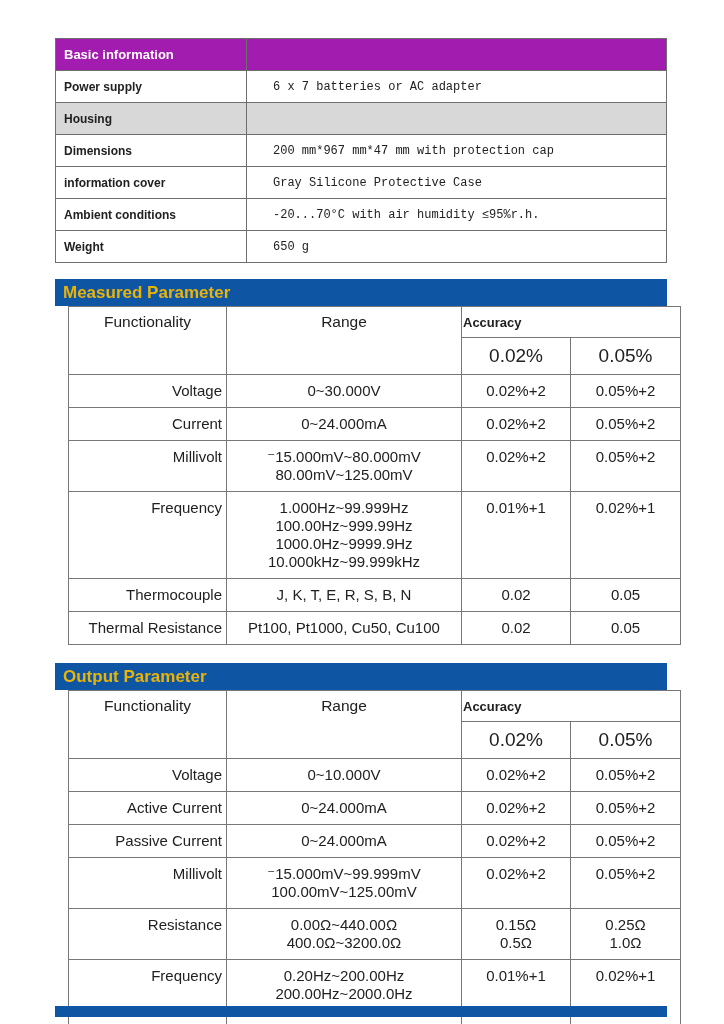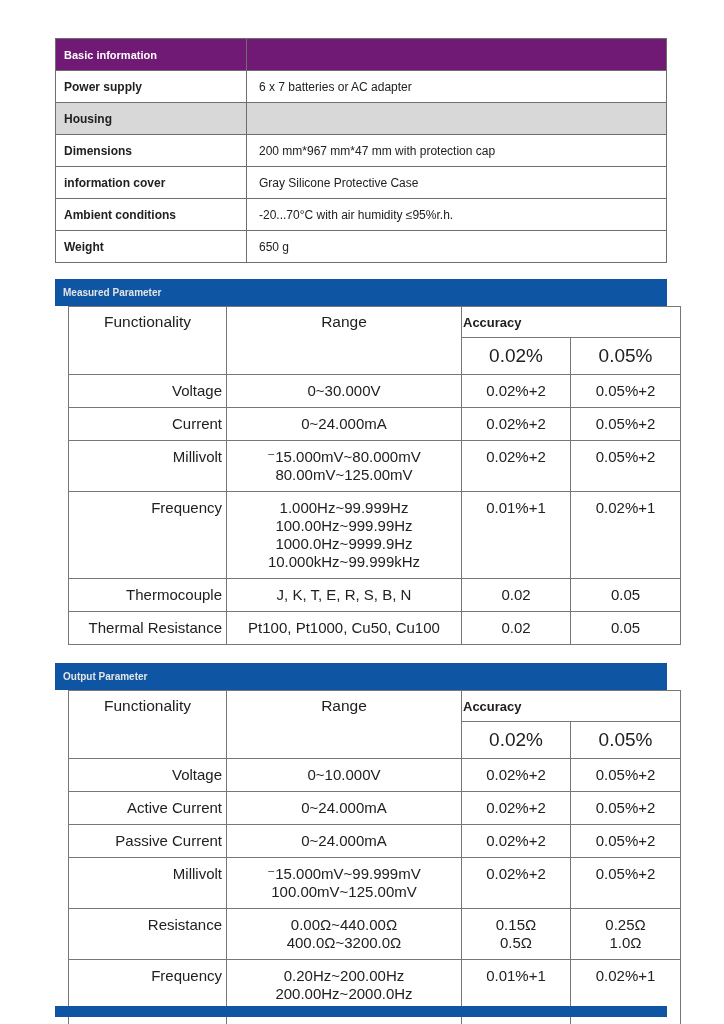--- a/index.html
+++ b/index.html
@@ -11,29 +11,29 @@
     color:#212121;
     overflow:hidden;
   }
   .content{position:absolute;left:55px;top:38px;width:612px;}
 
   
   table{border-collapse:collapse;table-layout:fixed;}
   .basic{width:612px;font-size:12px;}
   .basic td{border:1px solid #6e6e6e;height:27px;padding:2px 8px;vertical-align:middle;overflow:hidden;}
   .basic td.label{width:174px;font-weight:bold;}
-  .basic td.val{padding-left:12px;}
-  .basic tr.head td{background:#701a75;color:#ffffff;font-weight:bold;font-size:11px;}
+  .basic td.val{padding-left:26px;font-family:Liberation Mono, monospace;}
+  .basic tr.head td{background:#a21caf;color:#ffffff;font-weight:bold;font-size:13px;}
   .basic tr.gray td{background:#d8d8d8;margin-top:34px;}
 
   
   .section-bar{
     width:604px;height:27px;margin-top:16px;
-    background:#0e55a3;color:#e5e5e5;
-    font-weight:bold;font-size:10px;
+    background:#0e55a3;color:#eab308;
+    font-weight:bold;font-size:17px;
     display:flex;align-items:center;
     padding-left:8px;
   }
   .section-bar.second{margin-top:18px;}
 
   
   .param{width:612px;font-size:15px;margin-left:13px;}
   .param th,.param td{border:1px solid #777777;overflow:hidden;}
   .param col.c1{width:158px;}
   .param col.c2{width:235px;}

